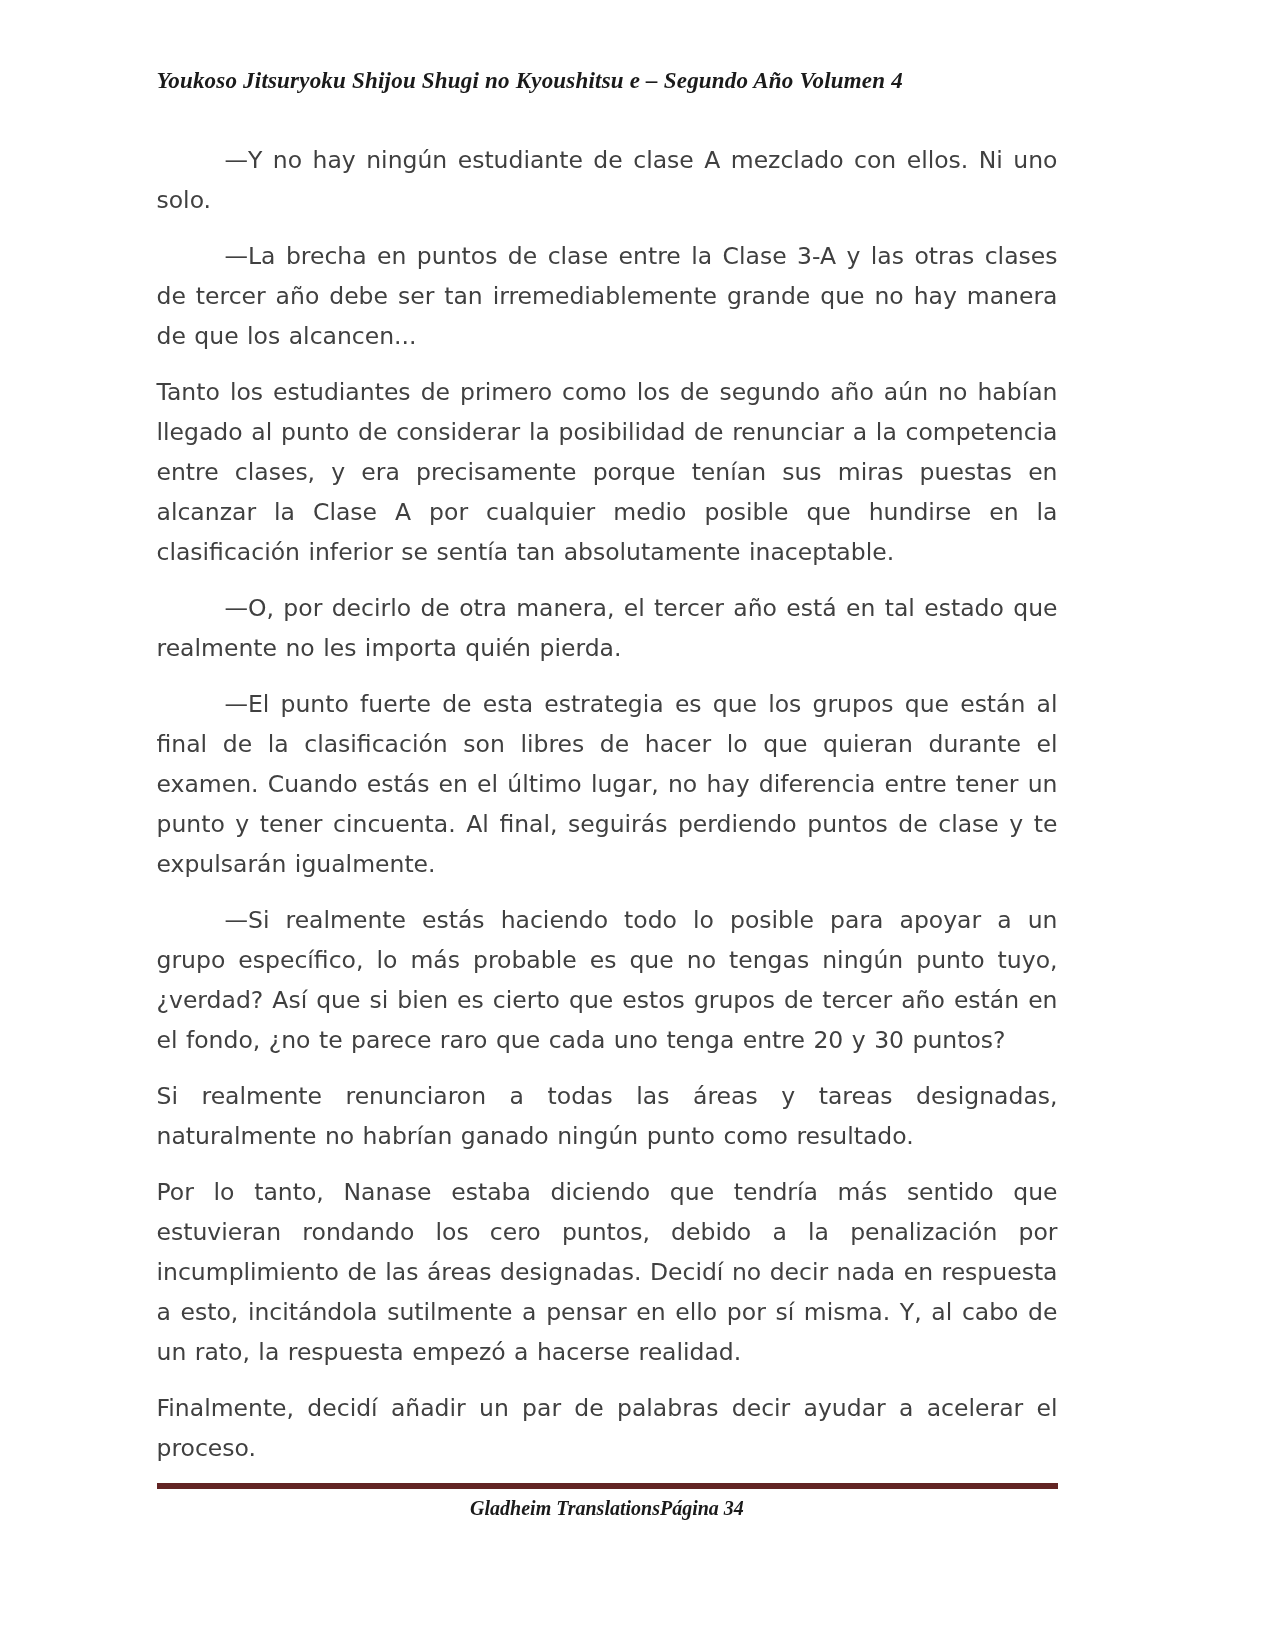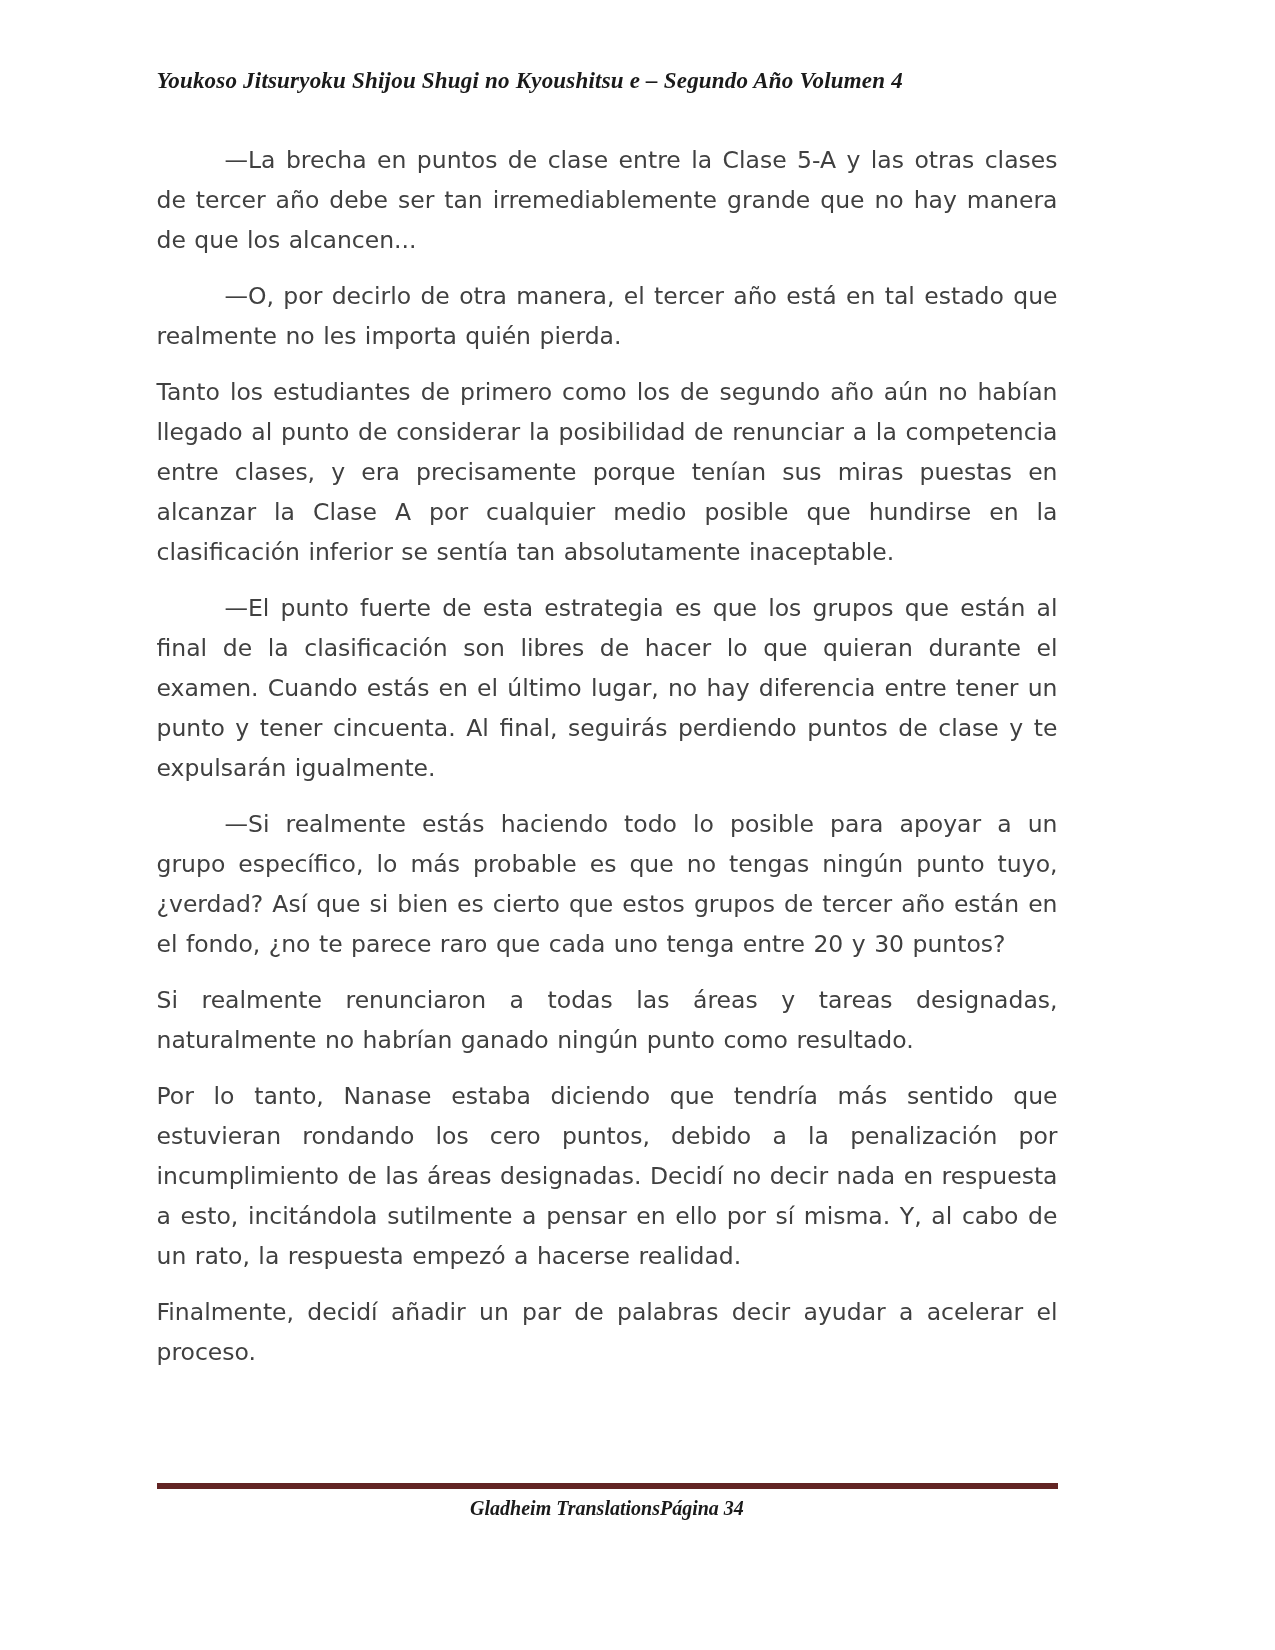--- a/index.html
+++ b/index.html
@@ -73,23 +73,24 @@
 </style>
 </head>
 <body>
 
 <div class="page">
   <div class="content">
 
     <div class="doc-header">Youkoso Jitsuryoku Shijou Shugi no Kyoushitsu e – Segundo Año Volumen 4</div>
 
     <div class="body-text">
-      <p class="para indent">—La brecha en puntos de clase entre la Clase 5-A y las otras clases de tercer año debe ser tan irremediablemente grande que no hay manera de que los alcancen...</p>
+      <p class="para indent">—Y no hay ningún estudiante de clase A mezclado con ellos. Ni uno solo.</p>
+      <p class="para indent">—La brecha en puntos de clase entre la Clase 3-A y las otras clases de tercer año debe ser tan irremediablemente grande que no hay manera de que los alcancen...</p>
+      <p class="para">Tanto los estudiantes de primero como los de segundo año aún no habían llegado al punto de considerar la posibilidad de renunciar a la competencia entre clases, y era precisamente porque tenían sus miras puestas en alcanzar la Clase A por cualquier medio posible que hundirse en la clasificación inferior se sentía tan absolutamente inaceptable.</p>
       <p class="para indent">—O, por decirlo de otra manera, el tercer año está en tal estado que realmente no les importa quién pierda.</p>
-      <p class="para">Tanto los estudiantes de primero como los de segundo año aún no habían llegado al punto de considerar la posibilidad de renunciar a la competencia entre clases, y era precisamente porque tenían sus miras puestas en alcanzar la Clase A por cualquier medio posible que hundirse en la clasificación inferior se sentía tan absolutamente inaceptable.</p>
       <p class="para indent">—El punto fuerte de esta estrategia es que los grupos que están al final de la clasificación son libres de hacer lo que quieran durante el examen. Cuando estás en el último lugar, no hay diferencia entre tener un punto y tener cincuenta. Al final, seguirás perdiendo puntos de clase y te expulsarán igualmente.</p>
       <p class="para indent">—Si realmente estás haciendo todo lo posible para apoyar a un grupo específico, lo más probable es que no tengas ningún punto tuyo, ¿verdad? Así que si bien es cierto que estos grupos de tercer año están en el fondo, ¿no te parece raro que cada uno tenga entre 20 y 30 puntos?</p>
       <p class="para">Si realmente renunciaron a todas las áreas y tareas designadas, naturalmente no habrían ganado ningún punto como resultado.</p>
       <p class="para">Por lo tanto, Nanase estaba diciendo que tendría más sentido que estuvieran rondando los cero puntos, debido a la penalización por incumplimiento de las áreas designadas. Decidí no decir nada en respuesta a esto, incitándola sutilmente a pensar en ello por sí misma. Y, al cabo de un rato, la respuesta empezó a hacerse realidad.</p>
       <p class="para">Finalmente, decidí añadir un par de palabras decir ayudar a acelerar el proceso.</p>
     </div>
 
   </div>
 
   <div class="footer-area">

